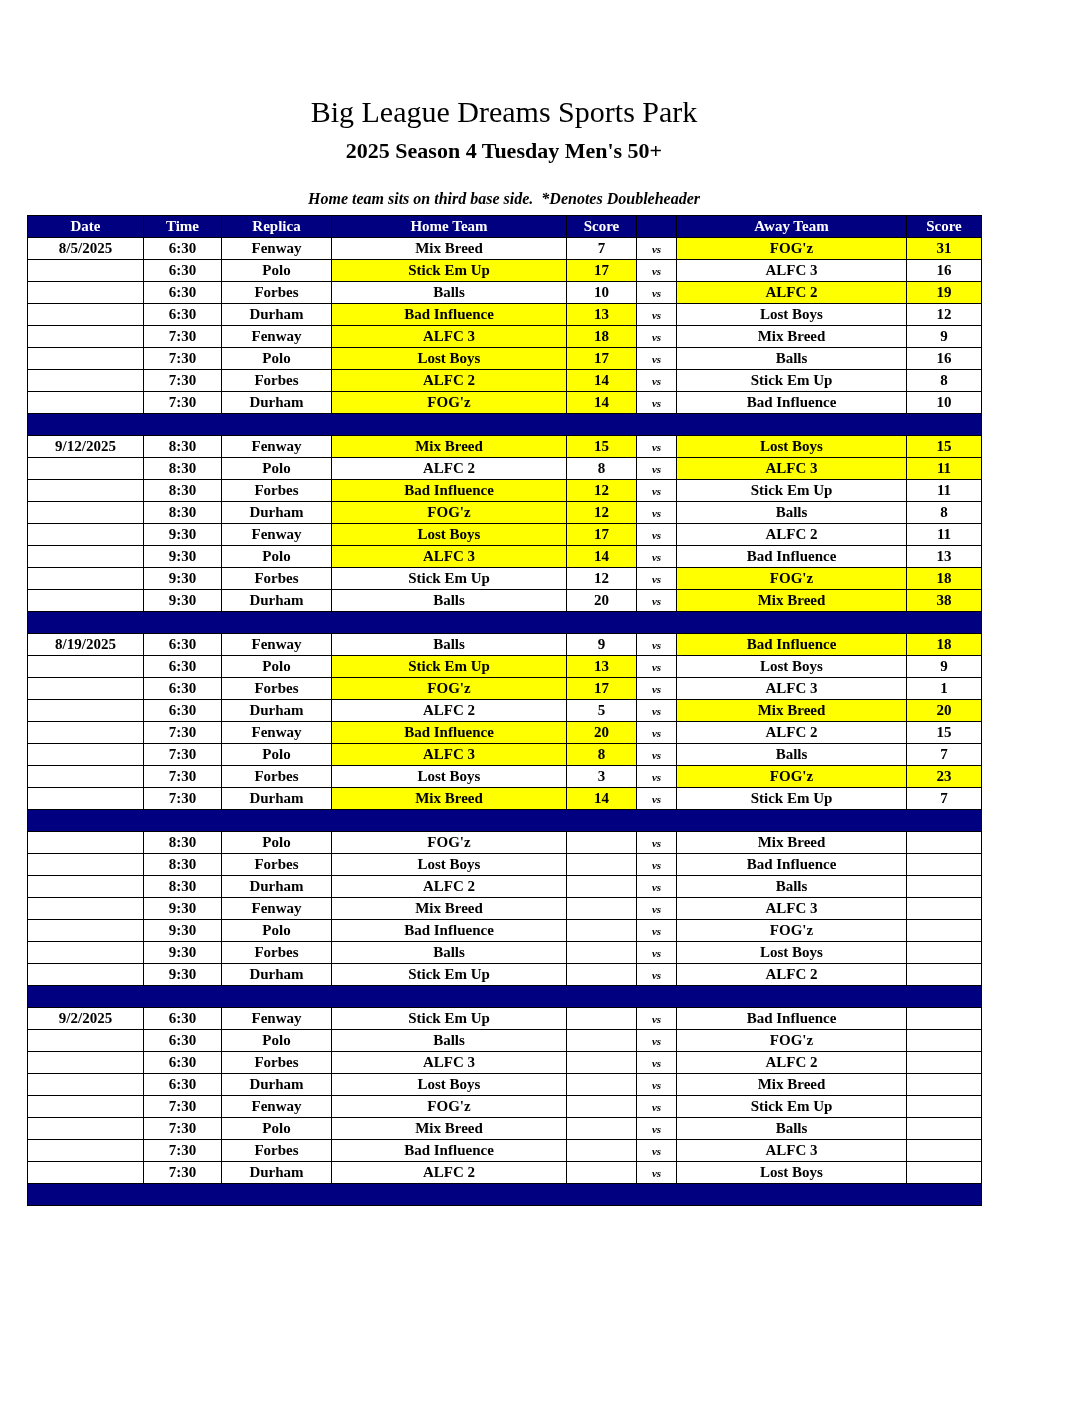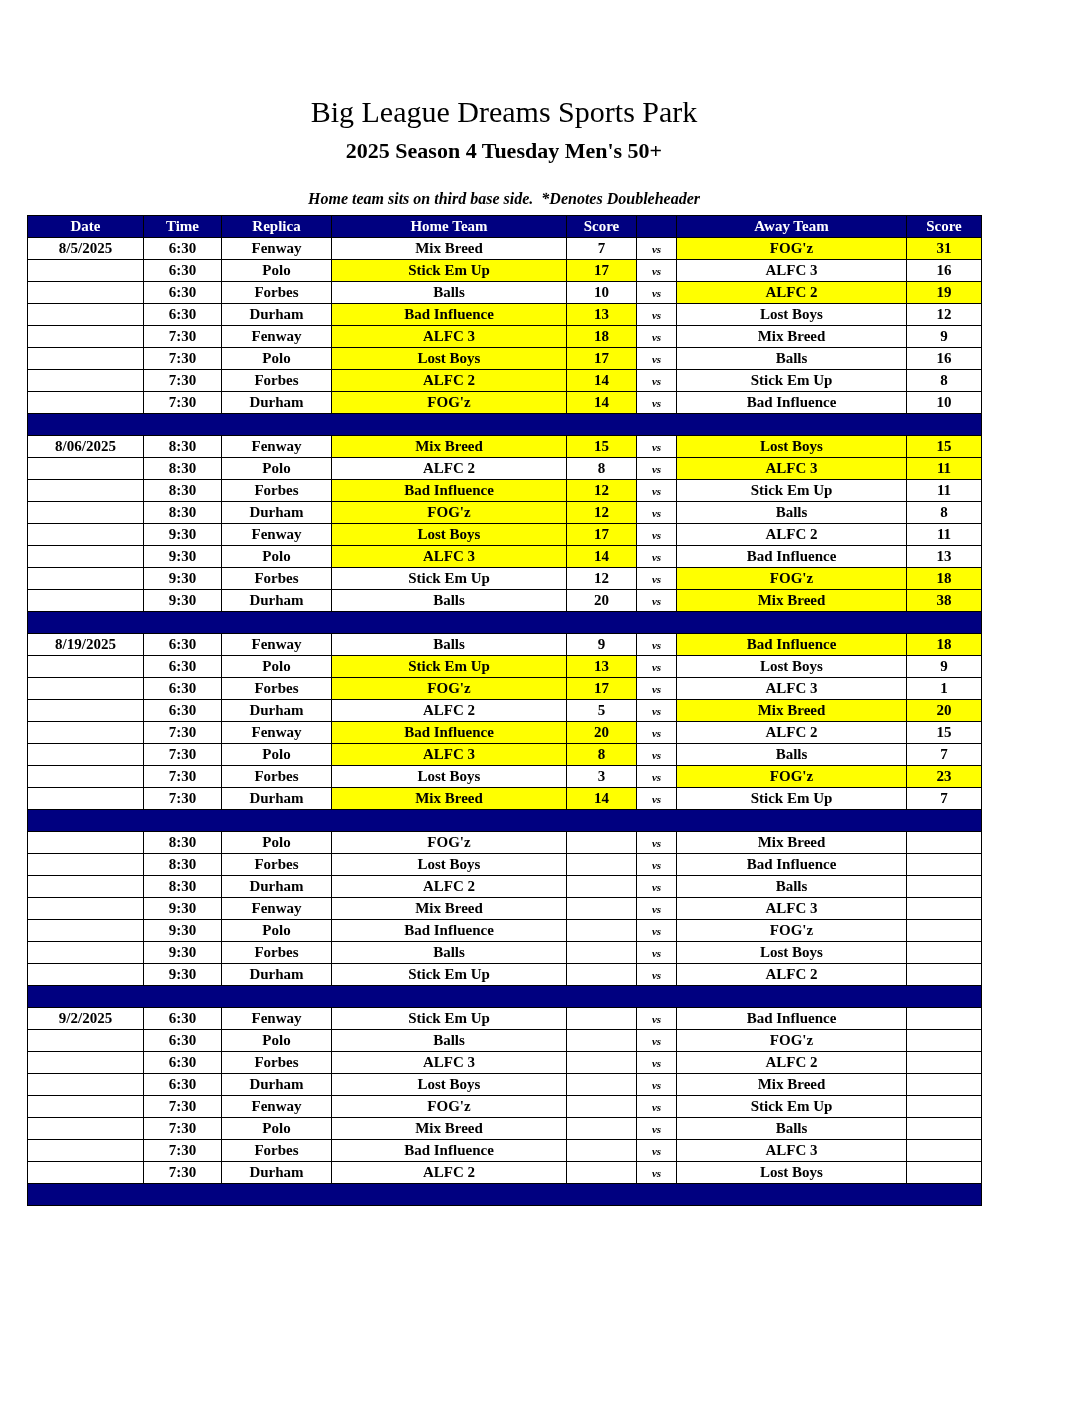--- a/index.html
+++ b/index.html
@@ -189,21 +189,21 @@
           <td class="hl">FOG'z</td>
           <td class="hl">14</td>
           <td class="vs">vs</td>
           <td>Bad Influence</td>
           <td>10</td>
         </tr>
         <tr class="separator">
           <td colspan="8"></td>
         </tr>
         <tr>
-          <td>8/06/2025</td>
+          <td>9/12/2025</td>
           <td>8:30</td>
           <td>Fenway</td>
           <td class="hl">Mix Breed</td>
           <td class="hl">15</td>
           <td class="vs">vs</td>
           <td class="hl">Lost Boys</td>
           <td class="hl">15</td>
         </tr>
         <tr>
           <td></td>

